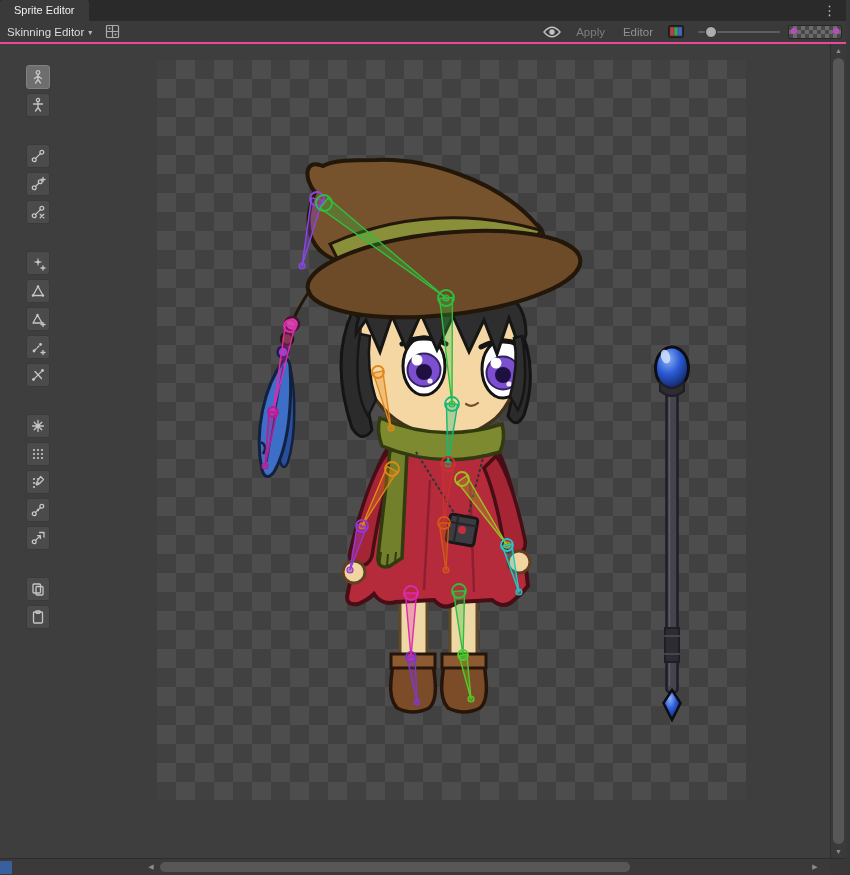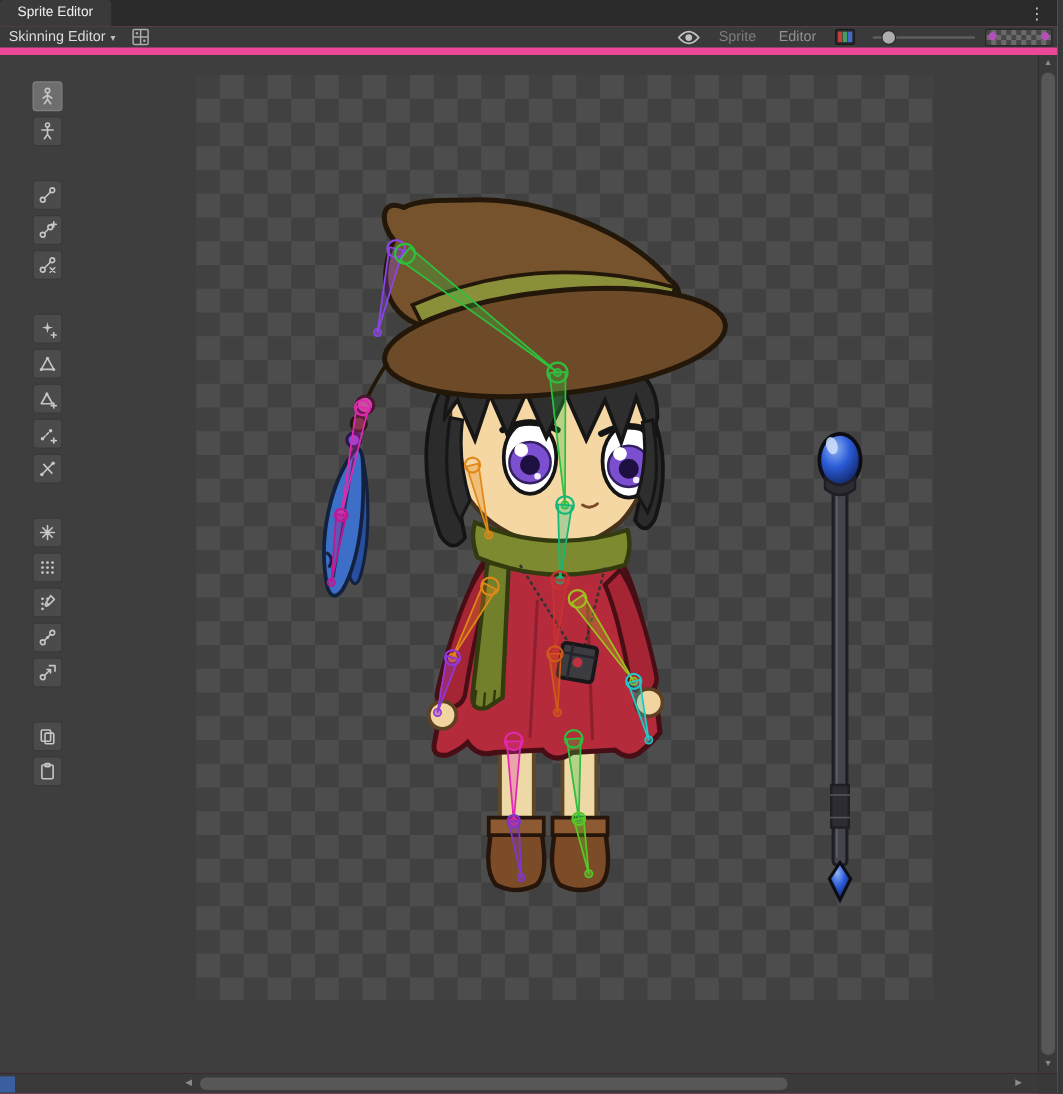--- a/index.html
+++ b/index.html
@@ -1,27 +1,27 @@
 <!DOCTYPE html>
 <html><head>
 <meta charset="utf-8">
 <style>
   html,body{margin:0;padding:0;background:#383838;width:850px;height:875px;overflow:hidden;
     font-family:"Liberation Sans",sans-serif;-webkit-font-smoothing:antialiased;}
-  .window{position:relative;width:846px;height:875px;background:#ec4899;overflow:hidden;}
+  .window{position:relative;width:846px;height:875px;background:#737373;overflow:hidden;}
 
   
   .tabbar{position:absolute;top:0;left:0;right:0;height:21px;background:#2A2A2A;}
   .tab{position:absolute;left:0;top:0;height:21px;padding:0 14px;background:#3A3A3A;color:#EFEFEF;
     font-size:11px;line-height:21px;border-radius:3px 3px 0 0;}
   .kebab{position:absolute;right:6px;top:1px;color:#C4C4C4;font-size:13px;line-height:19px;padding:0 4px;cursor:default;}
 
   
   .toolbar{position:absolute;top:21px;left:0;right:0;height:23px;background:#3A3A3A;
-    border-bottom:6px solid #ec4899;display:flex;align-items:center;box-sizing:border-box;}
+    border-bottom:2px solid #ec4899;display:flex;align-items:center;box-sizing:border-box;}
   .mode-dd{display:flex;align-items:center;gap:4px;color:#DCDCDC;font-size:11.5px;padding:0 7px;height:100%;}
   .mode-dd .arrow{font-size:8px;color:#BBB;padding-top:1px;}
   .tb-icon{display:flex;align-items:center;justify-content:center;padding:0 6px;height:100%;}
   .tb-spacer{flex:1;}
   .tb-btn{color:#7E7E7E;font-size:11.5px;padding:0 9px;height:100%;display:flex;align-items:center;}
   .tb-btn.apply{color:#929292;}
   .slider-wrap{position:relative;width:82px;height:14px;margin:0 8px;}
   .slider-track{position:absolute;left:0;right:0;top:6px;height:2px;background:#5E5E5E;border-radius:1px;}
   .slider-knob{position:absolute;top:1px;width:12px;height:12px;border-radius:50%;background:#ADADAD;
     border:1px solid #2A2A2A;box-sizing:border-box;}
@@ -84,21 +84,21 @@
         <circle cx="10.5" cy="10.5" r="1" fill="#ABABAB" stroke="none"></circle>
       </svg>
     </div>
     <div class="tb-spacer"></div>
     <div class="tb-icon">
       <svg width="18" height="12" viewBox="0 0 18 12">
         <path d="M1 6 Q9 -3.5 17 6 Q9 15.5 1 6 Z" fill="none" stroke="#C2C2C2" stroke-width="1.4"></path>
         <circle cx="9" cy="6" r="2.7" fill="#C2C2C2"></circle>
       </svg>
     </div>
-    <div class="tb-btn">Sprite</div>
+    <div class="tb-btn">Apply</div>
     <div class="tb-btn apply">Editor</div>
     <div class="tb-icon">
       <svg width="16" height="13" viewBox="0 0 16 13">
         <rect x="0.5" y="0.5" width="15" height="12" rx="2" fill="#2A2A2A" stroke="#191919"></rect>
         <rect x="2.2" y="2.3" width="3.6" height="8.4" fill="#C04040"></rect>
         <rect x="6.2" y="2.3" width="3.6" height="8.4" fill="#3FA060"></rect>
         <rect x="10.2" y="2.3" width="3.6" height="8.4" fill="#4468C8"></rect>
       </svg>
     </div>
     <div class="slider-wrap">

